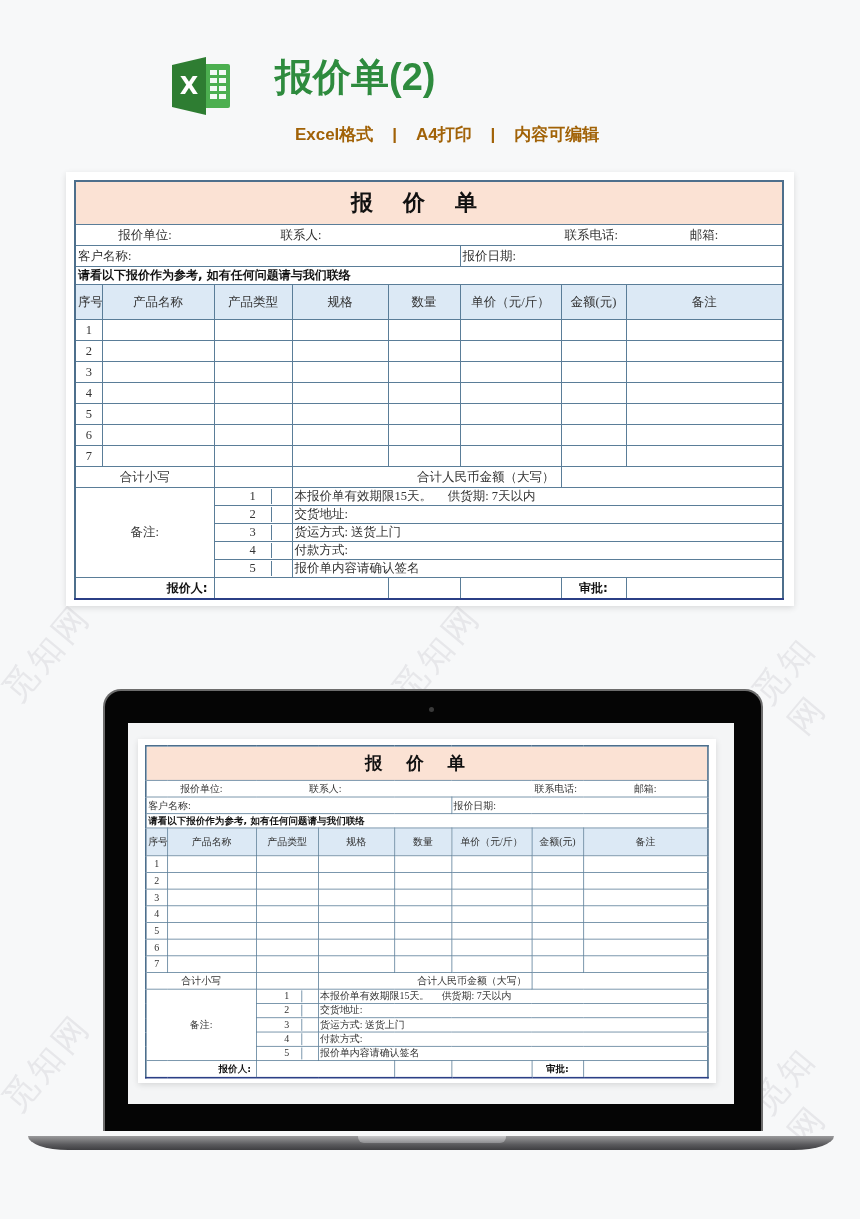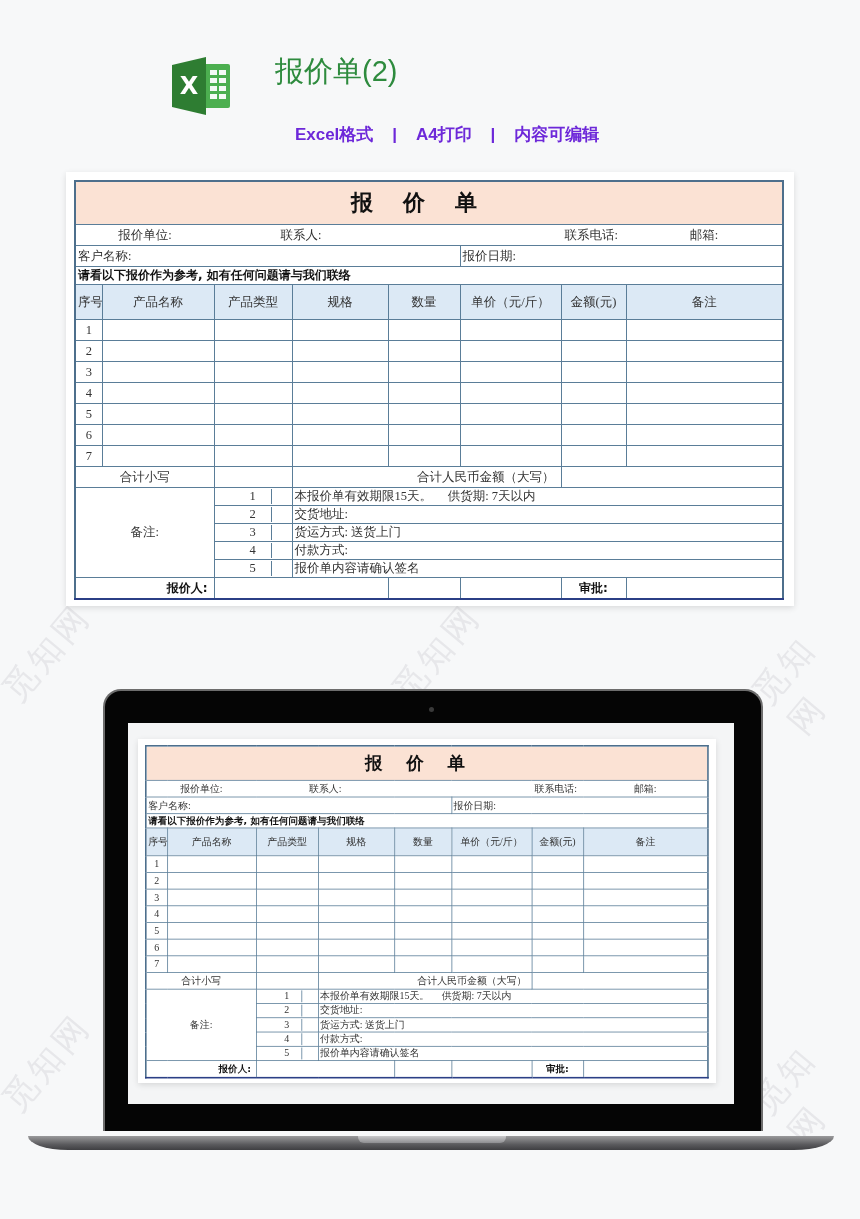--- a/index.html
+++ b/index.html
@@ -3,22 +3,22 @@
 <meta charset="utf-8">
 <style>
   html, body { margin:0; padding:0; }
   body { width:860px; height:1219px; background:#f7f8f9; position:relative; overflow:hidden;
          font-family:"Liberation Sans","DejaVu Sans",sans-serif; }
   .watermark { position:absolute; color:rgba(200,200,205,0.35); font-size:34px; transform:rotate(-50deg);
                font-family:"DejaVu Sans",sans-serif; letter-spacing:4px; pointer-events:none; }
   
   .header { position:absolute; left:0; top:0; width:860px; height:150px; }
   .xl-icon { position:absolute; left:172px; top:57px; width:60px; height:58px; }
-  .title { position:absolute; left:275px; top:52px; font-size:29px; font-weight:normal; color:#2e8b3e; }
-  .subtitle { position:absolute; left:276px; top:103px; font-size:17px; font-weight:bold; color:#6d28d9; white-space:pre; }
+  .title { position:absolute; left:275px; top:52px; font-size:38px; font-weight:bold; color:#2e8b3e; }
+  .subtitle { position:absolute; left:276px; top:103px; font-size:17px; font-weight:bold; color:#a16207; white-space:pre; }
   
   .sheet-wrap { position:absolute; background:#fff; box-shadow:0 2px 6px rgba(0,0,0,0.12); }
   table.sheet { border-collapse:collapse; table-layout:fixed; font-family:"Liberation Serif","DejaVu Serif",serif;
                 color:#333; font-size:12.5px; }
   table.sheet td { border:1px solid #5a7d98; padding:0 2px; height:20px; white-space:nowrap; overflow:hidden; }
   .sheet .title-row td { background:#fbe2d4; height:42px; text-align:center; font-size:22px; font-weight:bold;
                          font-family:"DejaVu Sans",sans-serif; color:#111; letter-spacing:30px; border-top:2px solid #4d6f8c; }
   .sheet .hdr td { background:#dce9f5; text-align:center; height:34px; }
   .sheet .c { text-align:center; }
   .sheet .bold { font-weight:bold; font-family:"DejaVu Sans",sans-serif; font-size:12px; color:#111; }

